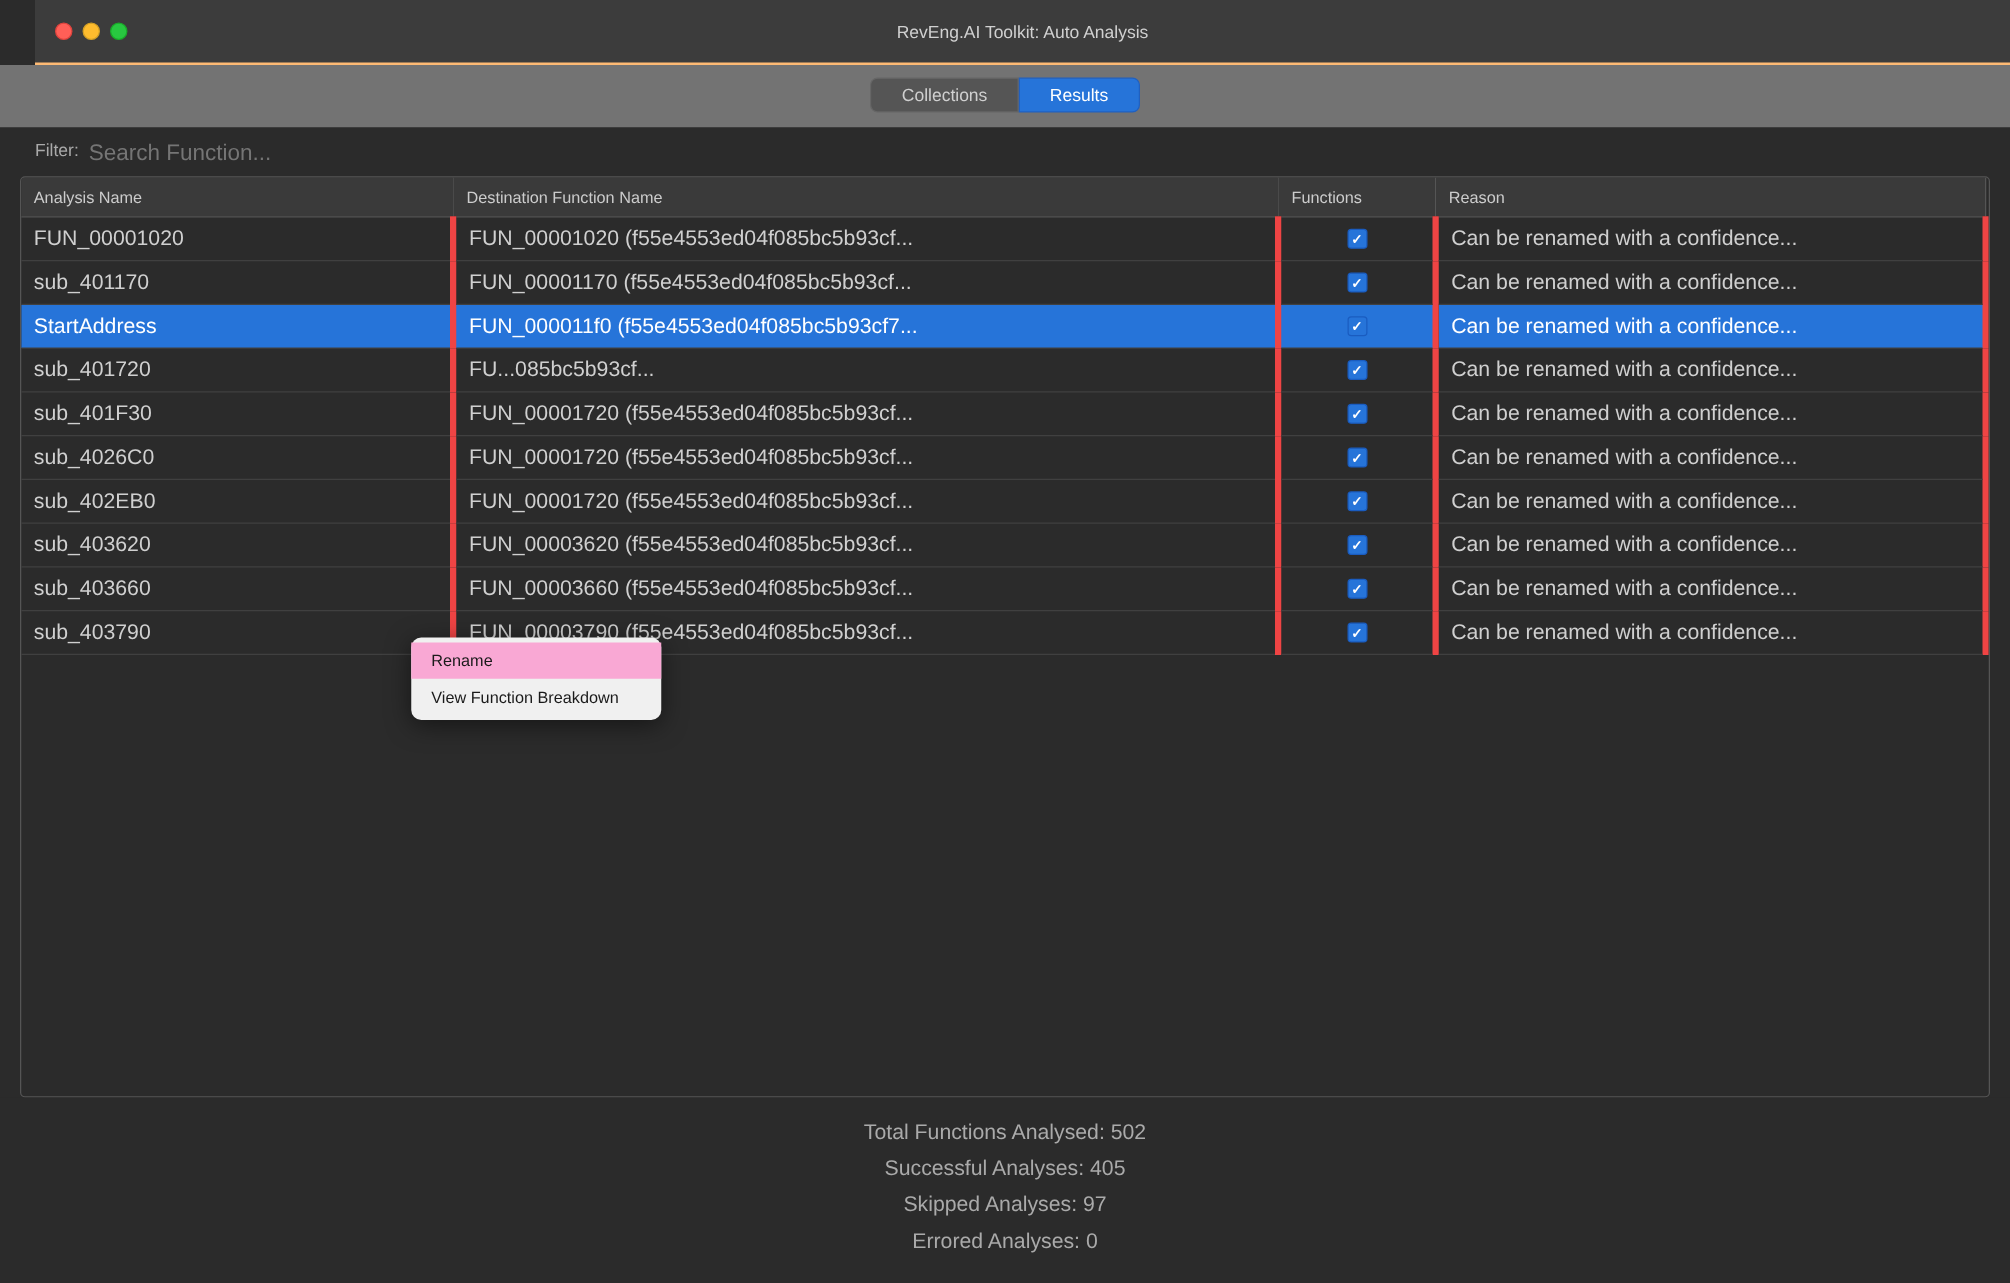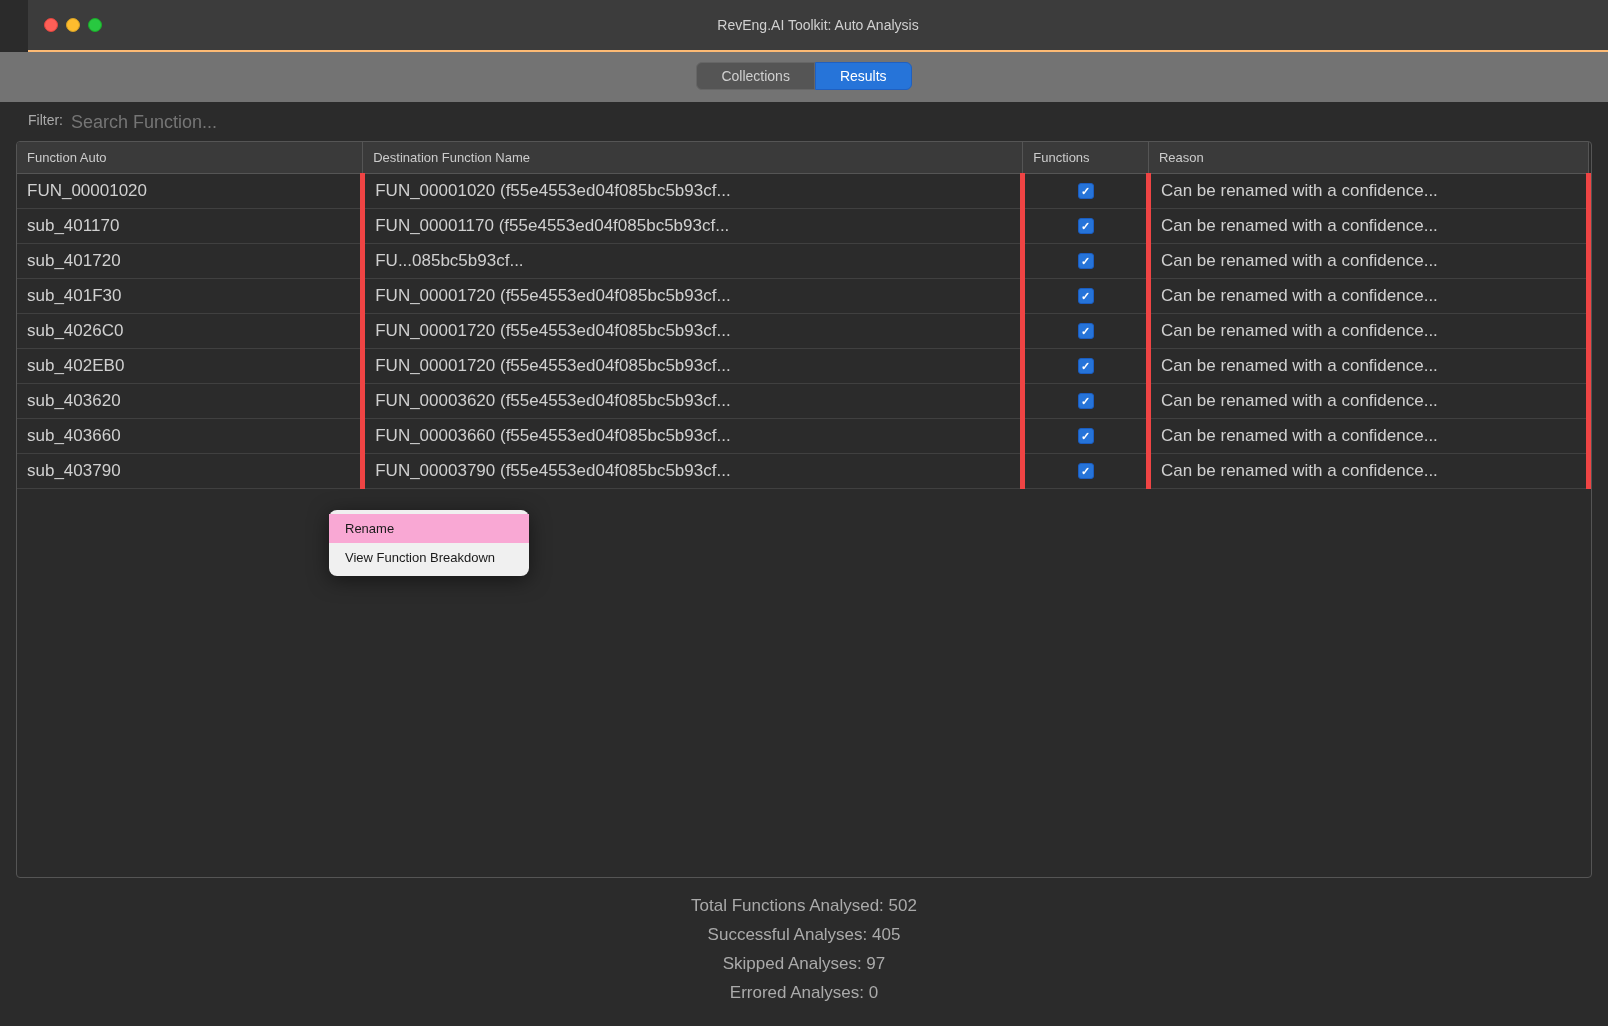--- a/index.html
+++ b/index.html
@@ -249,21 +249,21 @@
   <div class="filter-bar">
     <span class="filter-label">Filter:</span>
     <input class="filter-input" type="text" placeholder="Search Function..." style="">
   </div>
 
   <div class="table-container">
     <div class="table-scroll">
       <table class="table">
         <thead>
           <tr>
-            <th class="col-fn">Function Auto</th>
+            <th class="col-fn">Analysis Name</th>
             <th class="col-dest">Destination Function Name</th>
             <th class="col-success">Functions</th>
             <th class="col-reason">Reason</th>
           </tr>
         </thead>
         <tbody id="table-body">
         <tr>
               <td>FUN_00001020</td>
               <td>FUN_00001020 (f55e4553ed04f085bc5b93cf...</td>
               <td class="center">
@@ -276,20 +276,30 @@
             <tr>
               <td>sub_401170</td>
               <td>FUN_00001170 (f55e4553ed04f085bc5b93cf...</td>
               <td class="center">
                 <div class="checkbox-cell">
                   <div class="cb"></div>
                 </div>
               </td>
               <td>Can be renamed with a confidence...</td>
             </tr>
+            <tr class="selected">
+              <td>StartAddress</td>
+              <td>FUN_000011f0 (f55e4553ed04f085bc5b93cf7...</td>
+              <td class="center">
+                <div class="checkbox-cell">
+                  <div class="cb"></div>
+                </div>
+              </td>
+              <td>Can be renamed with a confidence...</td>
+            </tr>
             <tr>
               <td>sub_401720</td>
               <td>FU...085bc5b93cf...</td>
               <td class="center">
                 <div class="checkbox-cell">
                   <div class="cb"></div>
                 </div>
               </td>
               <td>Can be renamed with a confidence...</td>
             </tr>

